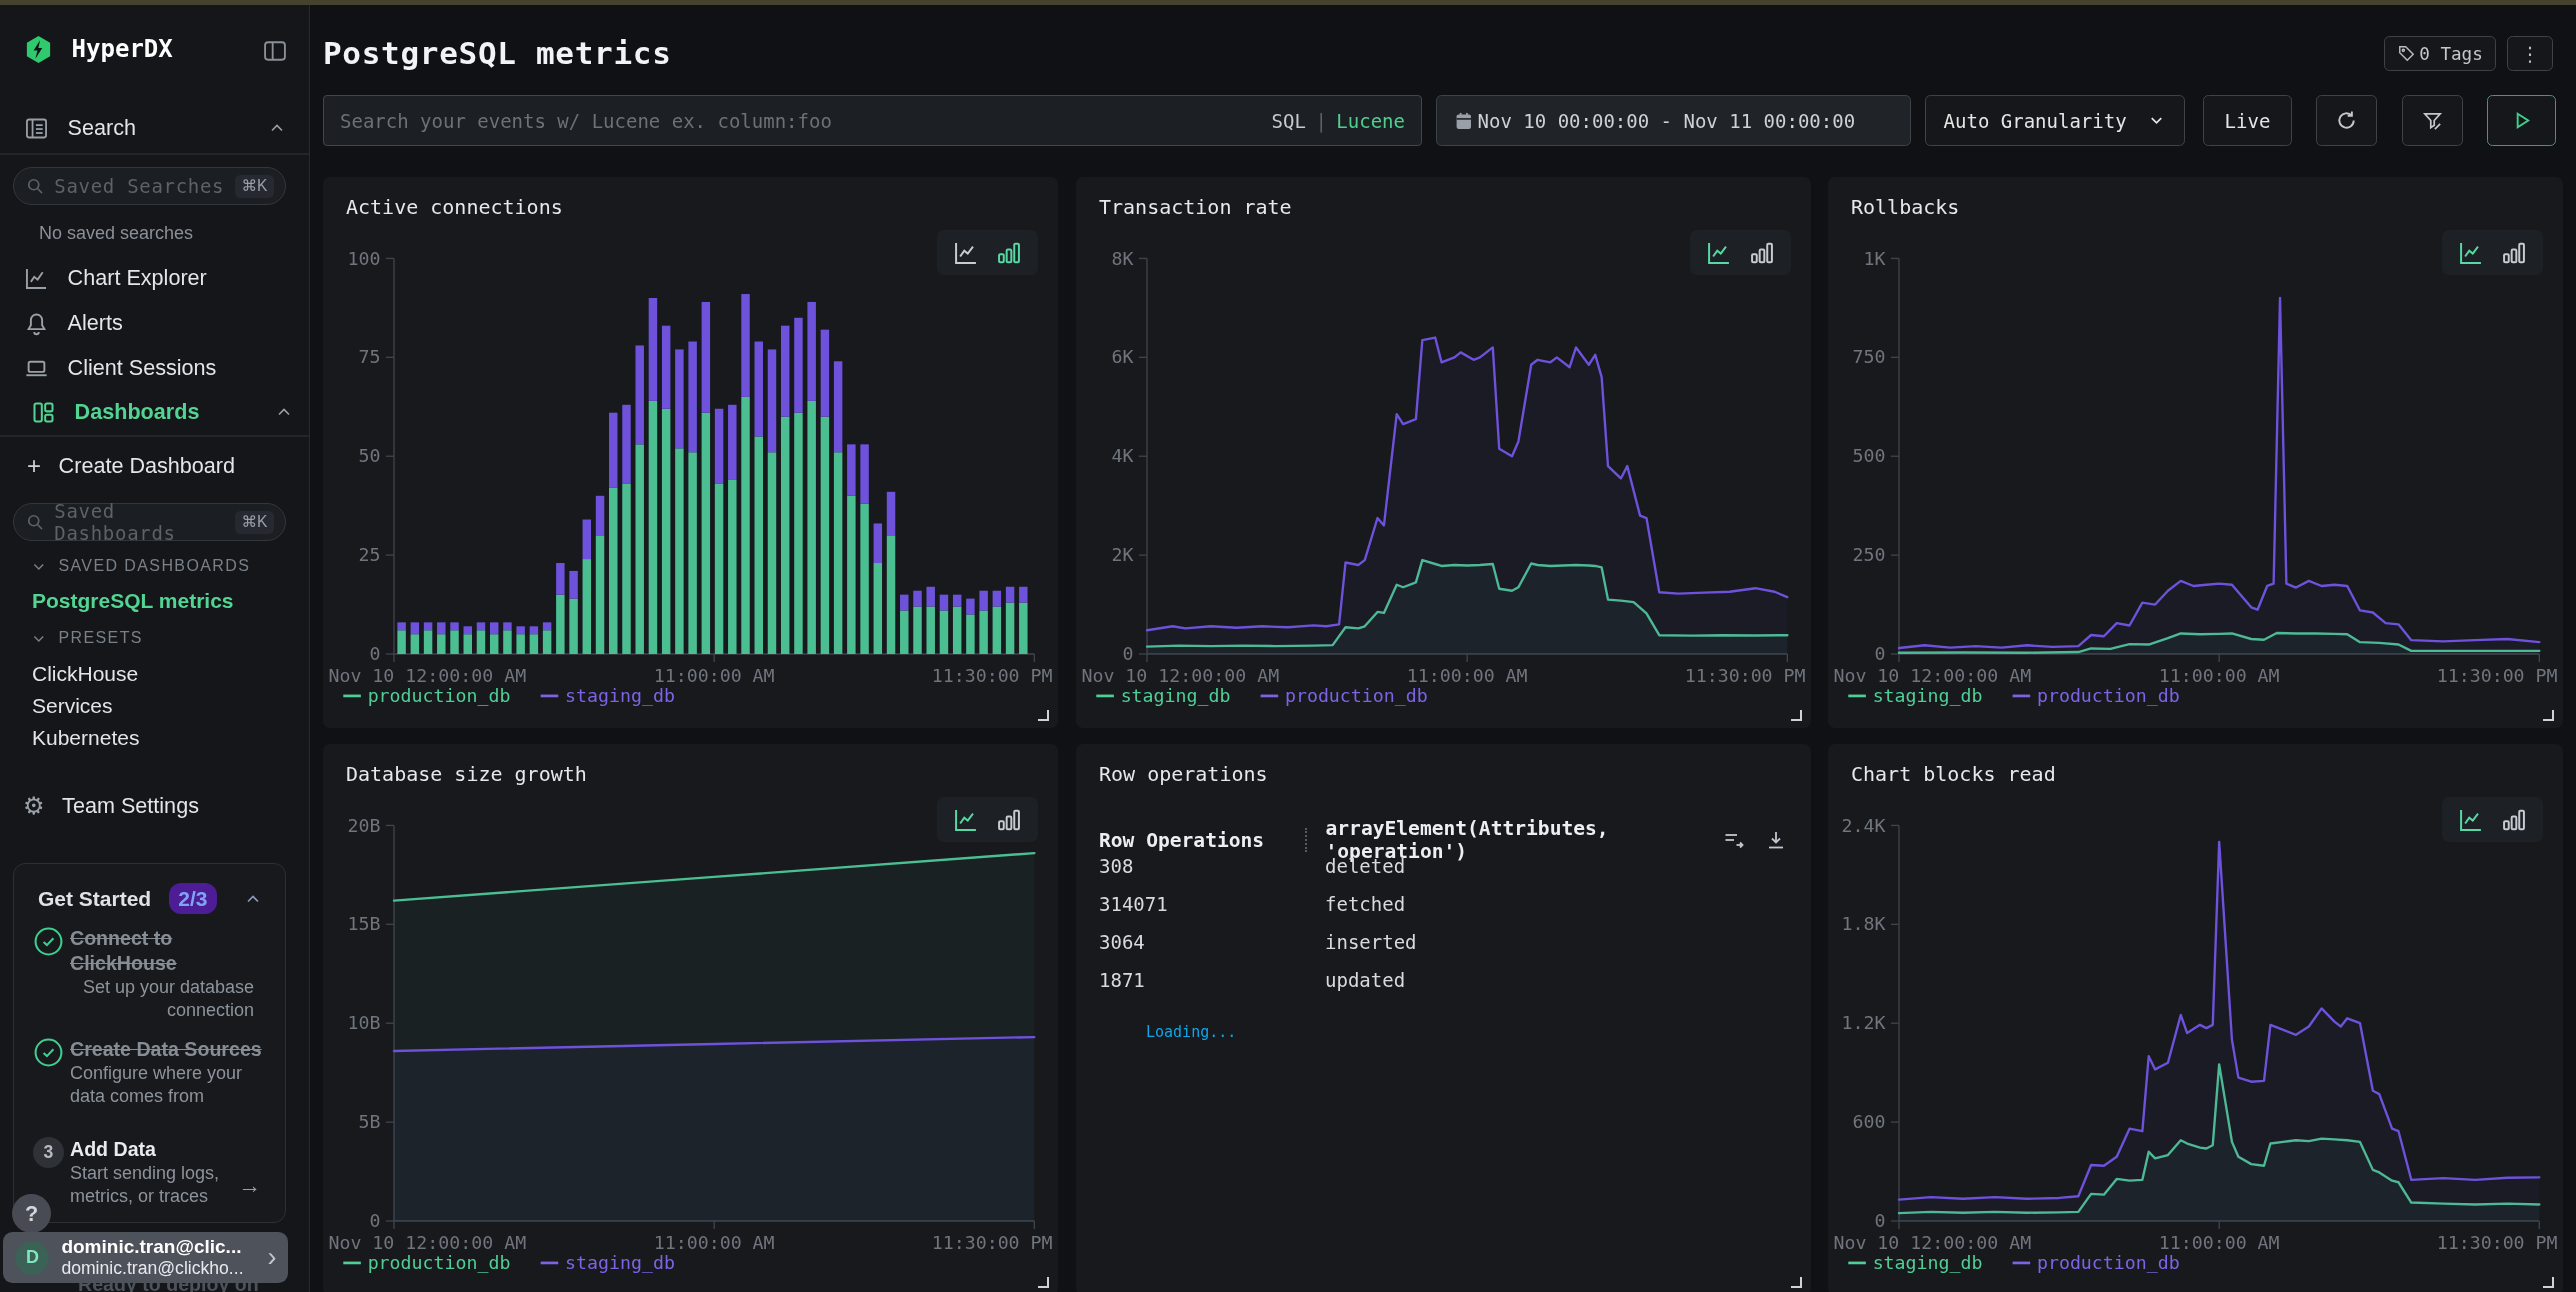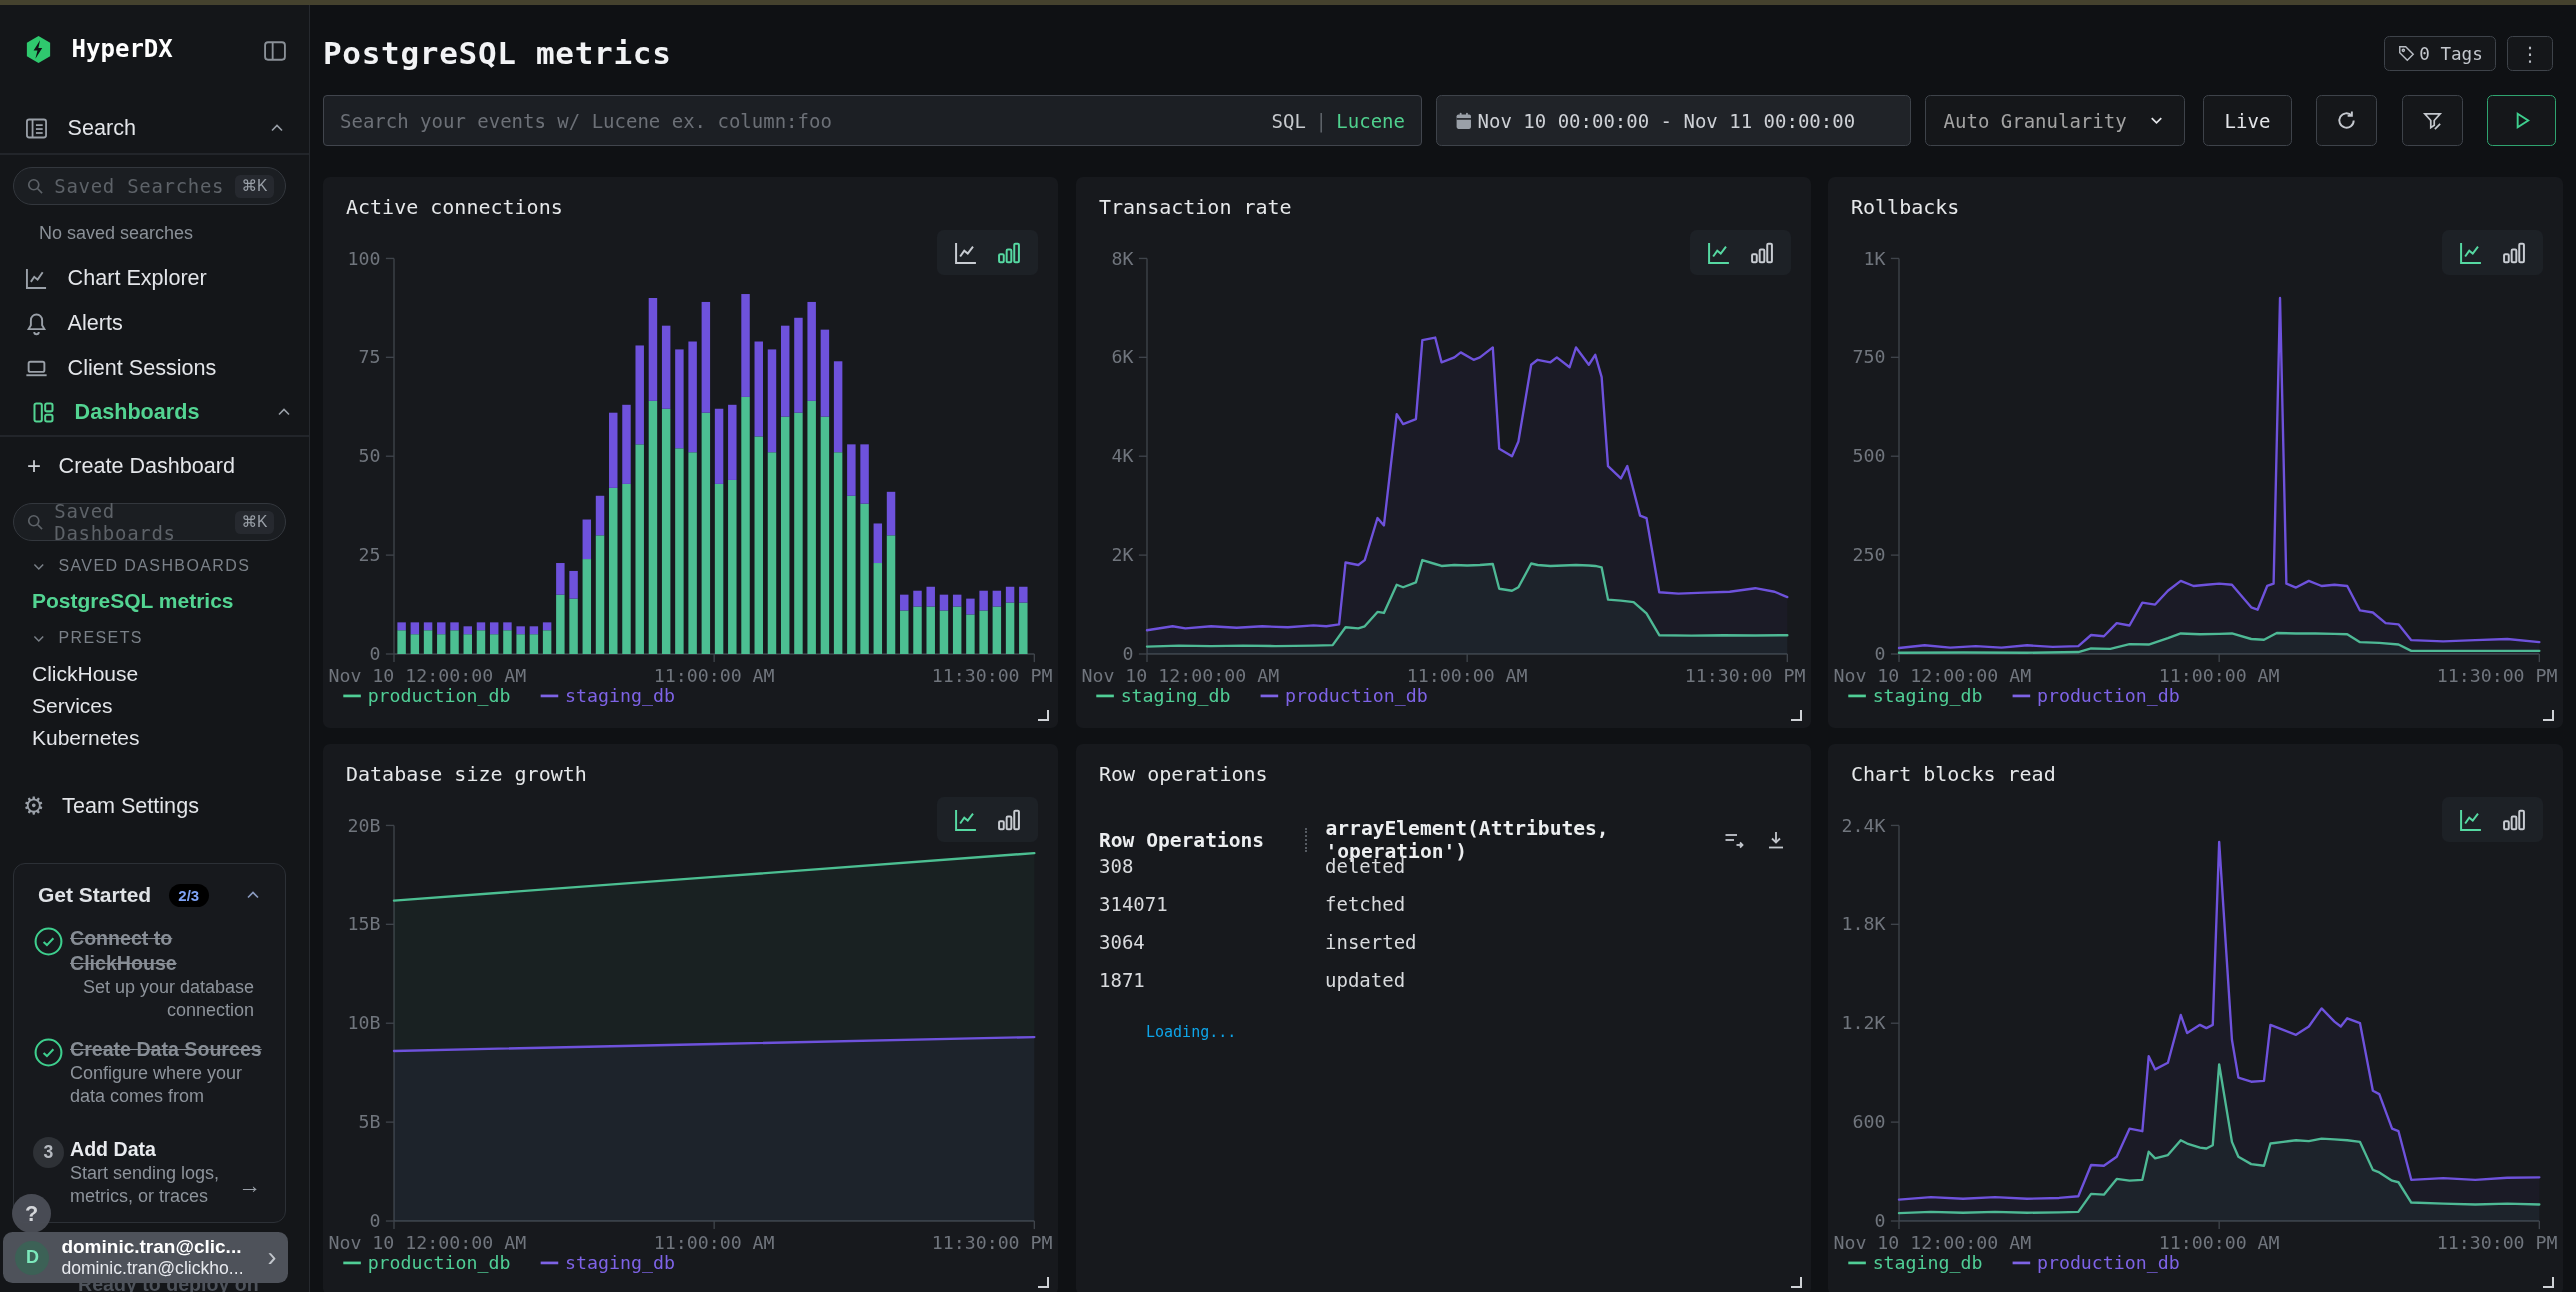--- a/index.html
+++ b/index.html
@@ -17,21 +17,21 @@
   .pill{left:13px;width:273px;height:38px;border:1.4px solid #33373d;background:#1b1e22;border-radius:20px;
         display:flex;align-items:center;padding:0 10.8px;box-sizing:border-box;gap:9.5px;}
   .pill .ph{font-size:19px;color:#5d6268;letter-spacing:0.7px;}
   .kbd{margin-left:auto;background:#26292f;border-radius:5.4px;padding:2.7px 6.8px;font-size:15.6px;color:#9aa0a8;}
   .sect{font-size:16px;letter-spacing:1.4px;color:#7a8088;display:flex;align-items:center;gap:10.8px;}
   .greenlink{color:#53d492;font-weight:bold;}
   .icon{display:inline-flex;align-items:center;justify-content:center;color:#9aa0a8;}
   svg{display:block;}
   
   .card{left:13px;top:858px;width:273px;height:360px;border:1.4px solid #2c3036;border-radius:12px;background:#17191d;box-sizing:border-box;}
-  .badge{background:#000000;color:#7fa3f5;font-weight:bold;font-size:15px;border-radius:12px;padding:3.4px 9.5px;}
+  .badge{background:#4c1d95;color:#7fa3f5;font-weight:bold;font-size:21px;border-radius:12px;padding:3.4px 9.5px;}
   .step{position:absolute;left:19px;display:flex;gap:6px;width:237px;}
   .steptitle{font-size:19.6px;font-weight:bold;color:#878d95;text-decoration:line-through;line-height:25px;}
   .stepdesc{font-size:18px;color:#8d939b;line-height:23px;}
   .circ{width:31px;height:31px;flex:0 0 31px;}
   .numcirc{width:31px;height:31px;flex:0 0 31px;border-radius:50%;background:#2e3136;color:#b6bac0;
            display:flex;align-items:center;justify-content:center;font-size:17.6px;font-weight:bold;}
   .helpbtn{left:12px;top:1189px;width:39px;height:39px;border-radius:50%;background:#4b4e57;opacity:.95;
            display:flex;align-items:center;justify-content:center;font-size:21.6px;font-weight:bold;color:#dfe1e5;}
   .userrow{left:3.4px;top:1227px;width:285px;height:51px;background:#4e525a;border-radius:9.5px;
            display:flex;align-items:center;padding:0 12px;box-sizing:border-box;gap:12px;}
@@ -290,21 +290,21 @@
         <rect x="4" y="5" width="16" height="16" rx="2"></rect>
         <rect x="4" y="9" width="16" height="1.8" fill="#202328"></rect>
         <rect x="7.5" y="3" width="2" height="4" rx="1"></rect>
         <rect x="14.5" y="3" width="2" height="4" rx="1"></rect>
       </svg>
   </span>
   <span class="mono" style="font-size:19px;color:#ced1d6;">Nov 10 00:00:00 - Nov 11 00:00:00</span>
 </div>
 
 <div class="abs btn toolbtn" style="left:1925px;width:260px;justify-content:space-between;padding:0 17.6px;">
-  <span class="mono" style="font-size:19px;color:#a3a3a3;">Auto Granularity</span>
+  <span class="mono" style="font-size:19px;color:#e5e5e5;">Auto Granularity</span>
   <span class="icon">
     <svg width="19" height="19" viewBox="0 0 24 24" stroke="#e3e5e9" fill="none" stroke-width="2.2">
         <polyline points="6,9 12,15 18,9"></polyline>
       </svg>
   </span>
 </div>
 
 <div class="abs btn toolbtn mono" style="left:2203px;width:89px;font-size:19px;color:#e3e5e9;">Live</div>
 
 <div class="abs btn toolbtn" style="left:2316px;width:61px;">

